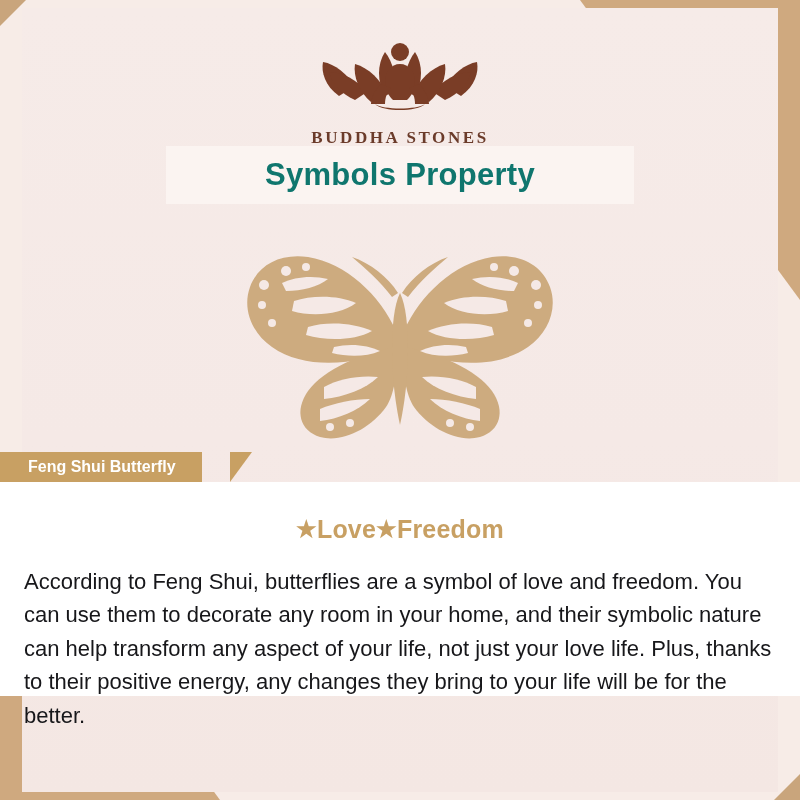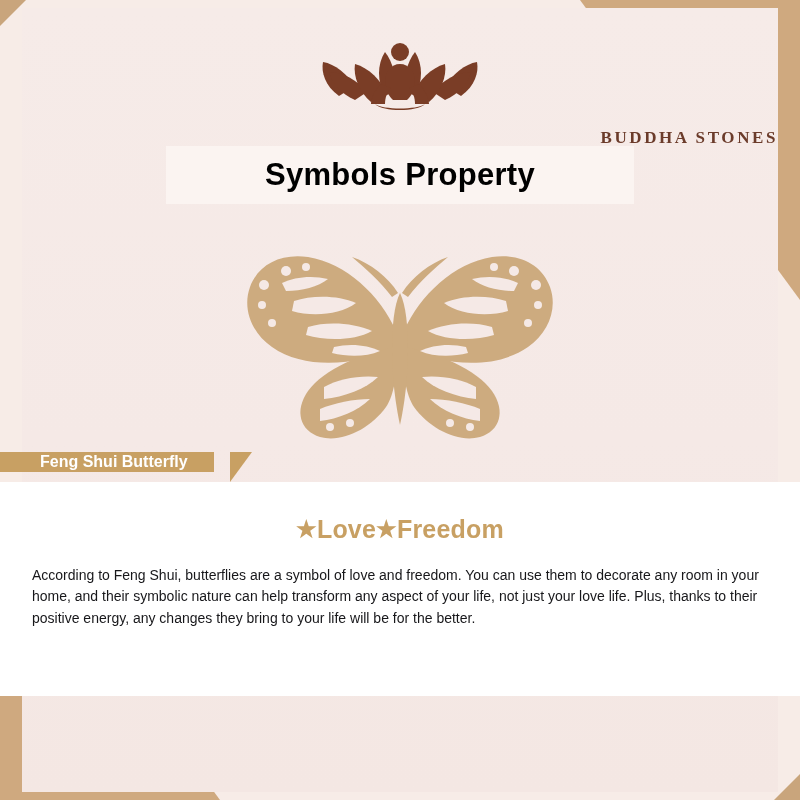--- a/index.html
+++ b/index.html
@@ -60,21 +60,21 @@
     height: 784px;
     background: linear-gradient(180deg, #f6ebe8 0%, #f5e9e6 55%, #f4e7e3 100%);
   }
 
   
   .logo-block {
     position: absolute;
     top: 14px;
     left: 0;
     width: 756px;
-    text-align: right;
+    text-align: center;
   }
   .logo-mark {
     display: block;
     margin: 0 auto;
   }
   .logo-text {
     margin-top: 2px;
     font-size: 17px;
     letter-spacing: 2.6px;
     font-weight: bold;
@@ -90,21 +90,21 @@
     width: 468px;
     height: 58px;
     background: #fbf4f1;
     display: flex;
     align-items: center;
     justify-content: center;
   }
   .title-text {
     font-size: 31px;
     font-weight: bold;
-    color: #000000;
+    color: #0f766e;
     font-family: "Liberation Sans", sans-serif;
     letter-spacing: 0.3px;
   }
 
   
   .art-area {
     position: absolute;
     top: 214px;
     left: 0;
     width: 756px;
@@ -112,26 +112,26 @@
     display: flex;
     align-items: center;
     justify-content: center;
   }
 
   
   .ribbon {
     position: absolute;
     top: 452px;
     left: 0;
-    height: 20px;
+    height: 30px;
     background: #c8a063;
     color: #ffffff;
     display: flex;
     align-items: center;
-    padding: 0 26px 0 40px;
+    padding: 0 26px 0 28px;
     font-size: 16px;
     font-weight: bold;
   }
   .ribbon-tail {
     position: absolute;
     top: 452px;
     left: 230px;
     width: 0; height: 0;
     border-top: 30px solid #c8a063;
     border-right: 22px solid transparent;
@@ -155,22 +155,22 @@
     color: #c8a063;
     letter-spacing: 0.2px;
   }
   .star {
     color: #c8a063;
     font-size: 23px;
     vertical-align: 1px;
   }
   .body-copy {
     margin: 0;
-    padding: 14px 22px 0 32px;
-    font-size: 14px;
+    padding: 14px 22px 0 24px;
+    font-size: 22px;
     line-height: 1.52;
     color: #17171a;
     text-align: left;
   }
 </style>
 </head>
 <body>
 
 <div class="page">
 

